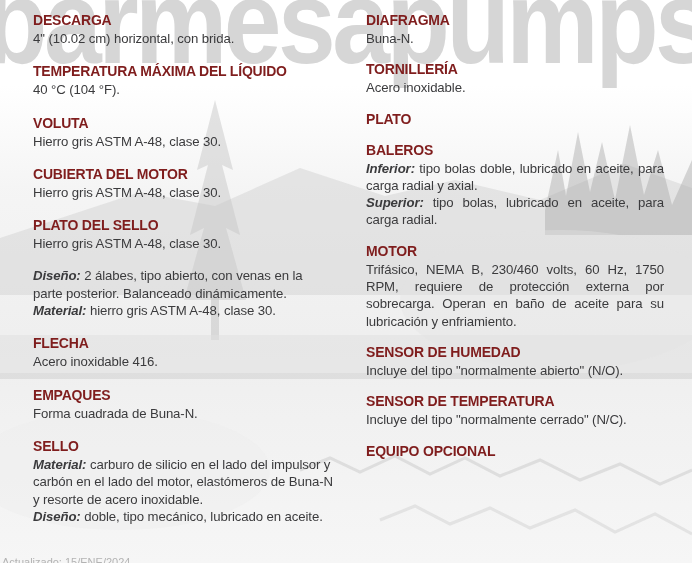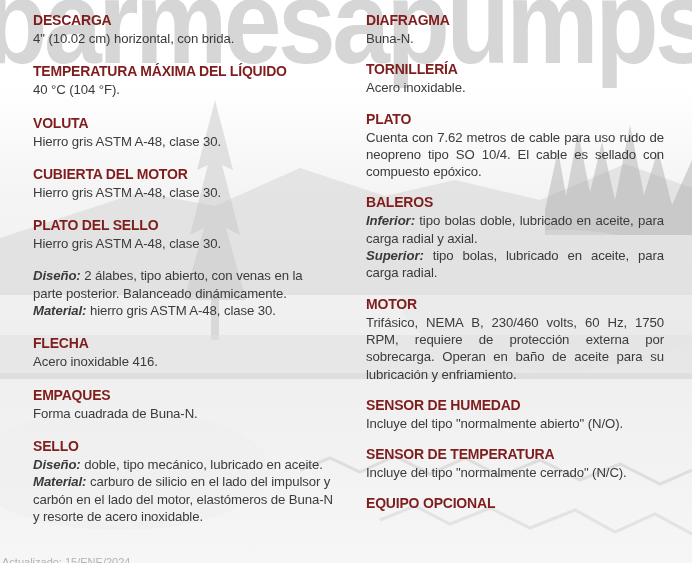--- a/index.html
+++ b/index.html
@@ -135,36 +135,35 @@
       <section class="spec-section">
         <h3 class="spec-heading">FLECHA</h3>
         <p class="spec-text">Acero inoxidable 416.</p>
       </section>
       <section class="spec-section">
         <h3 class="spec-heading">EMPAQUES</h3>
         <p class="spec-text">Forma cuadrada de Buna-N.</p>
       </section>
       <section class="spec-section">
         <h3 class="spec-heading">SELLO</h3>
+        <p class="spec-text"><strong class="lead">Material:</strong> <span>carburo de silicio en el lado del impulsor y carbón en el lado del motor, elastómeros de Buna-N y resorte de acero inoxidable.</span></p>
         <p class="spec-text"><strong class="lead">Diseño:</strong> <span>doble, tipo mecánico, lubricado en aceite.</span></p>
-        <p class="spec-text"><strong class="lead">Material:</strong> <span>carburo de silicio en el lado del impulsor y carbón en el lado del motor, elastómeros de Buna-N y resorte de acero inoxidable.</span></p>
       </section>
     </div>
   <div id="col-right" class="spec-column">
       <section class="spec-section">
         <h3 class="spec-heading">DIAFRAGMA</h3>
         <p class="spec-text">Buna-N.</p>
       </section>
       <section class="spec-section">
         <h3 class="spec-heading">TORNILLERÍA</h3>
         <p class="spec-text">Acero inoxidable.</p>
       </section>
       <section class="spec-section">
         <h3 class="spec-heading">PLATO</h3>
-        <p class="spec-text justify">Cuenta con 7.62 metros de cable para uso rudo de neopreno tipo SO 10/4. El cable es sellado con compuesto epóxico.</p>
       </section>
       <section class="spec-section">
         <h3 class="spec-heading">BALEROS</h3>
         <p class="spec-text justify"><strong class="lead">Inferior:</strong> <span>tipo bolas doble, lubricado en aceite, para carga radial y axial.</span></p>
         <p class="spec-text justify"><strong class="lead">Superior:</strong> <span>tipo bolas, lubricado en aceite, para carga radial.</span></p>
       </section>
       <section class="spec-section">
         <h3 class="spec-heading">MOTOR</h3>
         <p class="spec-text justify">Trifásico, NEMA B, 230/460 volts, 60 Hz, 1750 RPM, requiere de protección externa por sobrecarga. Operan en baño de aceite para su lubricación y enfriamiento.</p>
       </section>

